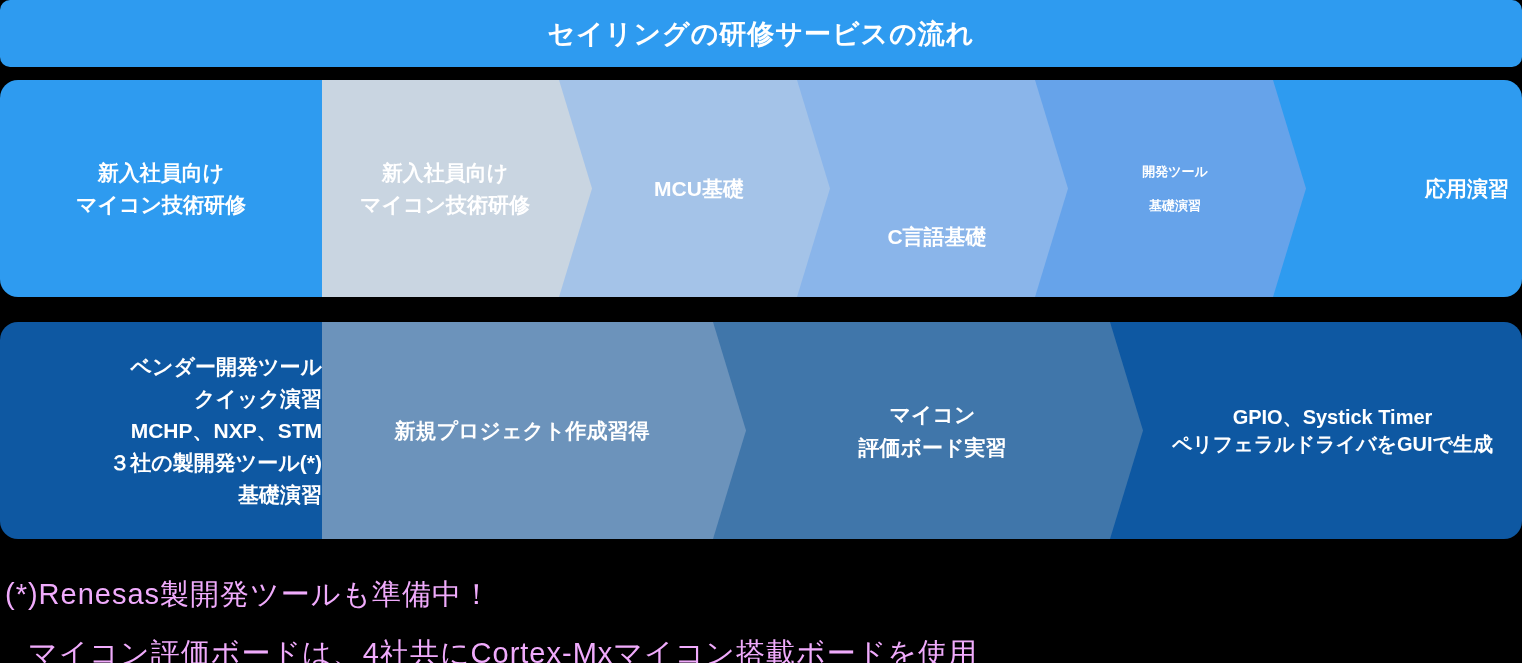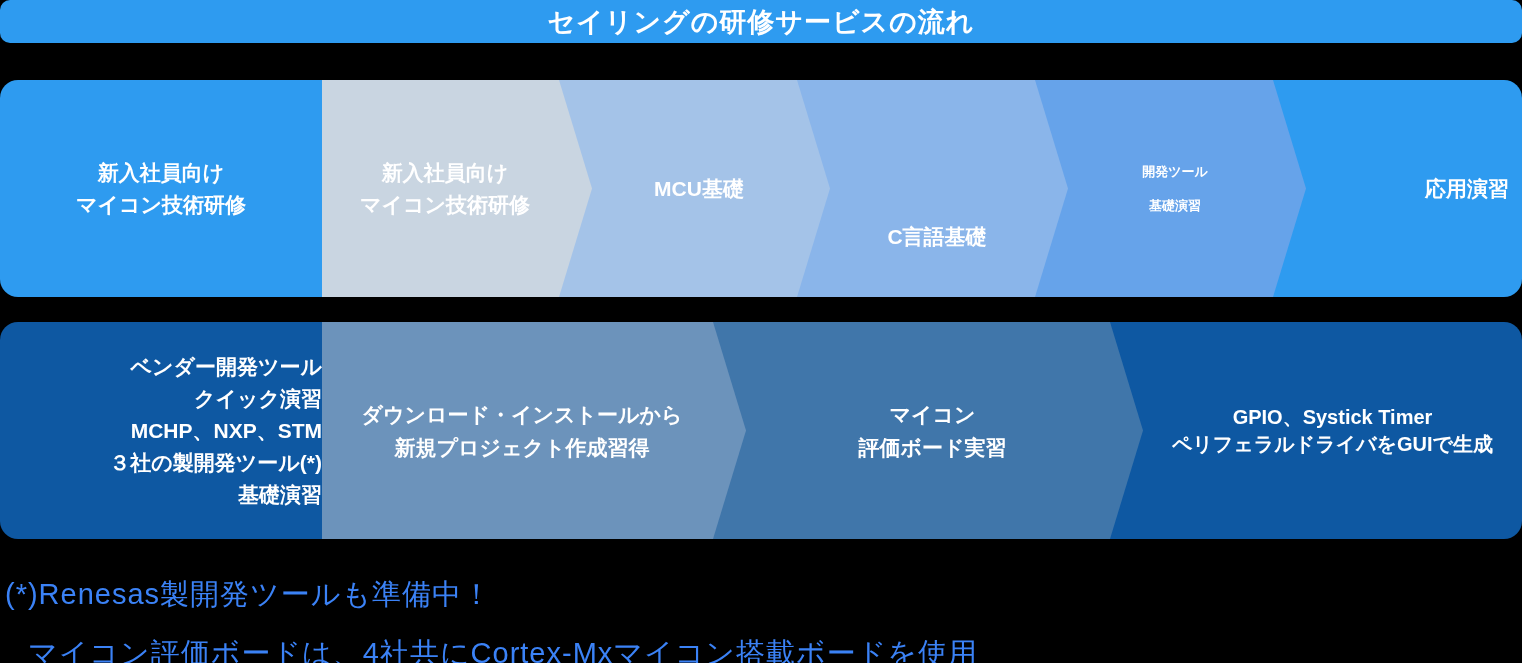--- a/index.html
+++ b/index.html
@@ -3,21 +3,21 @@
 <meta charset="utf-8">
 <style>
   * { margin:0; padding:0; box-sizing:border-box; }
   html,body { width:1522px; height:663px; overflow:hidden; }
   body {
     background:#000000;
     font-family:"Liberation Sans","DejaVu Sans",sans-serif;
     position:relative;
   }
   .titlebar{
-    position:absolute; left:0; top:0; width:1522px; height:43px;
+    position:absolute; left:0; top:0; width:1522px; height:67px;
     border-radius:10px; display:flex; align-items:center; justify-content:center;
   }
   .titlebar .title-text{
     color:#ffffff; font-size:27px; font-weight:bold; letter-spacing:1px;
   }
   .row{
     position:absolute; left:0; width:1522px; border-radius:18px; overflow:hidden;
   }
   .row1{ top:80px;  height:217px; }
   .row2{ top:322px; height:217px; }
@@ -47,21 +47,21 @@
   .r1t1{ left:322px;  width:270px; padding-right:24px; font-size:21px; line-height:32px; }
   .r1t2{ left:592px;  width:238px; padding-right:24px; }
   .r1t3{ left:830px;  width:238px; padding-right:24px;margin-top:48px; }
   .r1t4{ left:1068px; width:238px; padding-right:24px; font-size:13px; line-height:34px; }
   .r1t5{ left:1359px; width:216px; }
   .r2t1{ left:322px;  width:424px; padding-right:24px; }
   .r2t2{ left:746px;  width:397px; padding-right:24px; }
   .r2t3{ left:1143px; width:379px; font-size:20px; line-height:27px; }
   .steptext span, .row-label span{ display:block; }
   .footnote{
-    position:absolute; color:#3b82f6; font-size:29px; font-weight:400;
+    position:absolute; color:#f0abfc; font-size:29px; font-weight:400;
     white-space:nowrap; letter-spacing:1px;
   }
   .fn1{ left:5px;  top:575px; }
   .fn2{ left:28px; top:634px; }
 </style>
 </head>
 <body>
 
 <div class="titlebar" style="background: rgb(46, 155, 240);">
   <div class="title-text">セイリングの研修サービスの流れ</div>
@@ -103,21 +103,20 @@
     <span>クイック演習</span>
     <span>MCHP、NXP、STM</span>
     <span>３社の製開発ツール(*)</span>
     <span>基礎演習</span>
   </div>
 
   <div class="chev r2c1" style="background: rgb(108, 147, 187);"></div>
   <div class="chev r2c2" style="background: rgb(64, 118, 170);"></div>
 
   <div class="steptext r2t1">
-    <span>ダウンロード・インストールから</span>
     <span>新規プロジェクト作成習得</span>
   </div>
   <div class="steptext r2t2">
     <span>マイコン</span>
     <span>評価ボード実習</span>
   </div>
   <div class="steptext r2t3">
     <span>GPIO、Systick Timer</span>
     <span>ペリフェラルドライバをGUIで生成</span>
   </div>

